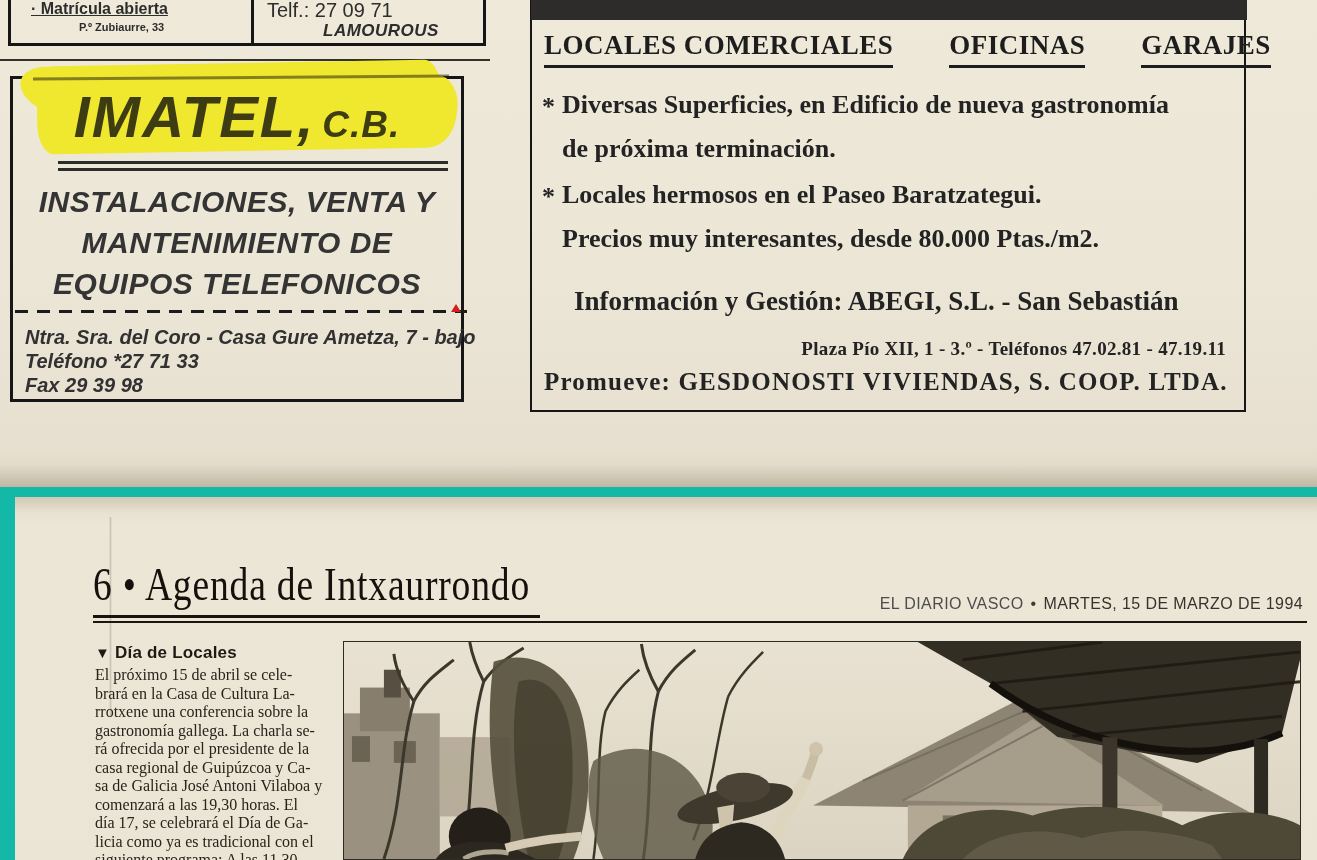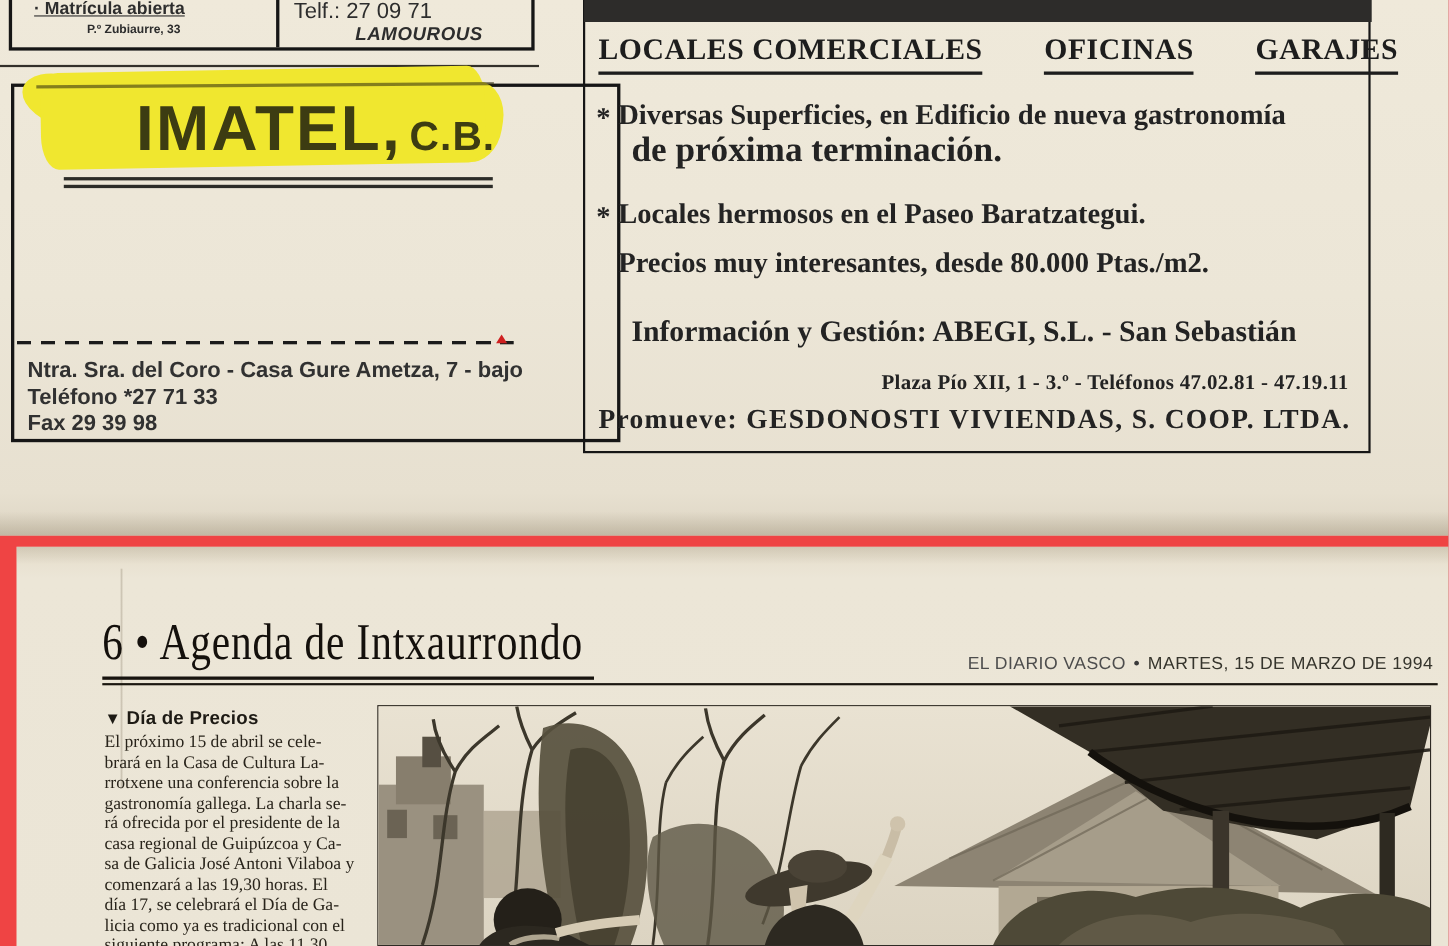--- a/index.html
+++ b/index.html
@@ -1,18 +1,18 @@
 <!DOCTYPE html>
 <html><head>
 <meta charset="utf-8">
 <style>
   * { margin:0; padding:0; box-sizing:border-box; }
   html,body { background:#cfcfcf; }
   body { font-family:"Liberation Sans", sans-serif; }
-  #stage { position:relative; width:1317px; height:860px; overflow:hidden; background:#ef4444; }
+  #stage { position:relative; width:1317px; height:860px; overflow:hidden; background:#14b8a6; }
 
   .paper { position:absolute; background:#ece6d7; }
   #scan-top { left:0; top:0; width:1317px; height:487px; overflow:hidden;
     background:linear-gradient(180deg,#efe9da 0%, #ece6d7 55%, #e7e0d0 92%, #ddd5c3 100%); }
   #scan-top::after { content:""; position:absolute; left:0; right:0; bottom:0; height:22px;
     background:linear-gradient(180deg, rgba(0,0,0,0), rgba(120,106,80,.28)); }
   #scan-bottom { left:15px; top:497px; width:1302px; height:363px; overflow:hidden;
     background:linear-gradient(180deg,#e5ddcb 0%, #ece6d7 8%, #ebe5d6 100%); }
   #scan-bottom::before { content:""; position:absolute; left:0; right:0; top:0; height:16px;
     background:linear-gradient(180deg, rgba(130,118,92,.20), rgba(0,0,0,0)); }
@@ -22,21 +22,21 @@
   #frag-box { position:absolute; left:8px; top:-14px; width:478px; height:60px; border:3px solid #161616; }
   #frag-divider { position:absolute; left:240px; top:0; bottom:0; width:3px; background:#161616; }
   .frag-txt { position:absolute; color:#2d2d2d; white-space:nowrap; }
   #frag-l1 { left:20px; top:11px; font-size:16px; font-weight:600; text-decoration:underline; }
   #frag-l2 { left:68px; top:32px; font-size:11px; font-weight:bold; }
   #frag-r1 { left:256px; top:10px; font-size:20px; }
   #frag-r2 { left:312px; top:32px; font-size:17px; font-weight:bold; letter-spacing:.5px;font-style:italic; }
   #sep-line { position:absolute; left:0; top:59px; width:490px; height:2px; background:#33302a; }
 
   
-  #imatel-box { position:absolute; left:10px; top:76px; width:554px; height:326px; border:3px solid #161616; }
+  #imatel-box { position:absolute; left:10px; top:76px; width:454px; height:326px; border:3px solid #161616;font-style:italic; }
   .hl { position:absolute; background:#f0e72f; }
   #imatel-hl-main { left:24px; top:-16px; width:404px; height:88px; border-radius:16px/30px; transform:rotate(-1deg); }
   #imatel-hl-tail-l { left:6px; top:-10px; width:80px; height:46px; border-radius:50%; transform:rotate(18deg); }
   #imatel-hl-tail-r { left:386px; top:-6px; width:58px; height:74px; border-radius:45%; transform:rotate(9deg); }
   #imatel-hl-line { position:absolute; left:20px; top:-3px; width:416px; height:3px; background:rgba(45,42,12,.55); transform:rotate(-.4deg); }
   #imatel-title { position:absolute; left:0; right:0; top:4px; text-align:center; color:#3d3c12;
     font-weight:800; font-size:58px; letter-spacing:2px; white-space:nowrap; }
   #imatel-title .suffix { font-size:37px; letter-spacing:1px; }
   #imatel-rule { position:absolute; left:45px; top:82px; width:390px; height:10px;
     border-top:3px solid #2c2c28; border-bottom:3px solid #2c2c28; }
@@ -56,21 +56,21 @@
   #locales-box { position:absolute; left:530px; top:-8px; width:716px; height:420px; border:2px solid #161616;
     font-family:"Liberation Serif", serif; }
   #locales-bar { position:absolute; left:-1px; top:0; width:716px; height:26px; background:#2d2c2a; }
   #locales-heads { position:absolute; left:12px; top:36px; display:flex; gap:56px; }
   #locales-heads .head { font-weight:bold; font-size:27px; letter-spacing:.5px; color:#1d1d1d;
     border-bottom:3px solid #1d1d1d; padding-bottom:4px; white-space:nowrap; }
   .loc-line { position:absolute; font-weight:bold; color:#232323; white-space:nowrap; }
   .loc-star { position:absolute; left:10px; font-weight:bold; font-size:26px; color:#232323; }
   #loc-star1 { top:98px; } #loc-star2 { top:188px; }
   #loc-b1a { left:30px; top:96px; font-size:26px; }
-  #loc-b1b { left:30px; top:123px; font-size:32px;margin-left:12px; }
+  #loc-b1b { left:30px; top:140px; font-size:26px; }
   #loc-b2  { left:30px; top:186px; font-size:26px; }
   #loc-prices { left:30px; top:230px; font-size:26px; }
   #loc-info { left:42px; top:292px; font-size:27px; }
   #loc-plaza { right:18px; top:344px; font-size:19px; letter-spacing:.3px; }
   #loc-prom { left:12px; top:374px; font-size:25px; letter-spacing:1.2px; }
 
   
   #agenda-title { position:absolute; left:78px; top:60px; font-family:"Liberation Serif", serif;
     font-size:47px; color:#14100c; letter-spacing:1px; transform:scaleX(.8); transform-origin:left top; white-space:nowrap; }
   #title-underline { position:absolute; left:78px; top:118px; width:447px; height:3px; background:#17130e; }
@@ -108,20 +108,23 @@
 
     <div id="sep-line"></div>
 
     <div id="imatel-box">
       <div id="imatel-hl-tail-l" class="hl"></div>
       <div id="imatel-hl-tail-r" class="hl"></div>
       <div id="imatel-hl-main" class="hl"></div>
       <div id="imatel-hl-line"></div>
       <div id="imatel-title"><span>IMATEL,</span> <span class="suffix">C.B.</span></div>
       <div id="imatel-rule"></div>
+      <div id="imatel-services">INSTALACIONES, VENTA Y
+MANTENIMIENTO DE
+EQUIPOS TELEFONICOS</div>
       <div id="imatel-dash"></div>
       <div id="imatel-redmark"></div>
       <div id="im-addr1" class="im-addr">Ntra. Sra. del Coro - Casa Gure Ametza, 7 - bajo</div>
       <div id="im-addr2" class="im-addr">Teléfono *27 71 33</div>
       <div id="im-addr3" class="im-addr">Fax 29 39 98</div>
     </div>
 
     <div id="locales-box">
       <div id="locales-bar"></div>
       <div id="locales-heads">
@@ -145,21 +148,21 @@
     <div class="crease-v" style="left:94px; top:20px; height:200px;"></div>
 
     <div id="agenda-title">6 • Agenda de Intxaurrondo</div>
     <div id="dateline">
       <span>EL DIARIO VASCO</span><span class="sep">•</span><span id="date-hl">MARTES, 15 DE MARZO DE 1994</span>
     </div>
     <div id="title-underline"></div>
     <div id="agenda-rule"></div>
 
     <div id="article">
-      <div id="article-head"><span class="tri">▼</span><span>Día de Precios</span></div>
+      <div id="article-head"><span class="tri">▼</span><span>Día de Locales</span></div>
       <div id="article-body">El próximo 15 de abril se cele-
 brará en la Casa de Cultura La-
 rrotxene una conferencia sobre la
 gastronomía gallega. La charla se-
 rá ofrecida por el presidente de la
 casa regional de Guipúzcoa y Ca-
 sa de Galicia José Antoni Vilaboa y
 comenzará a las 19,30 horas. El
 día 17, se celebrará el Día de Ga-
 licia como ya es tradicional con el

